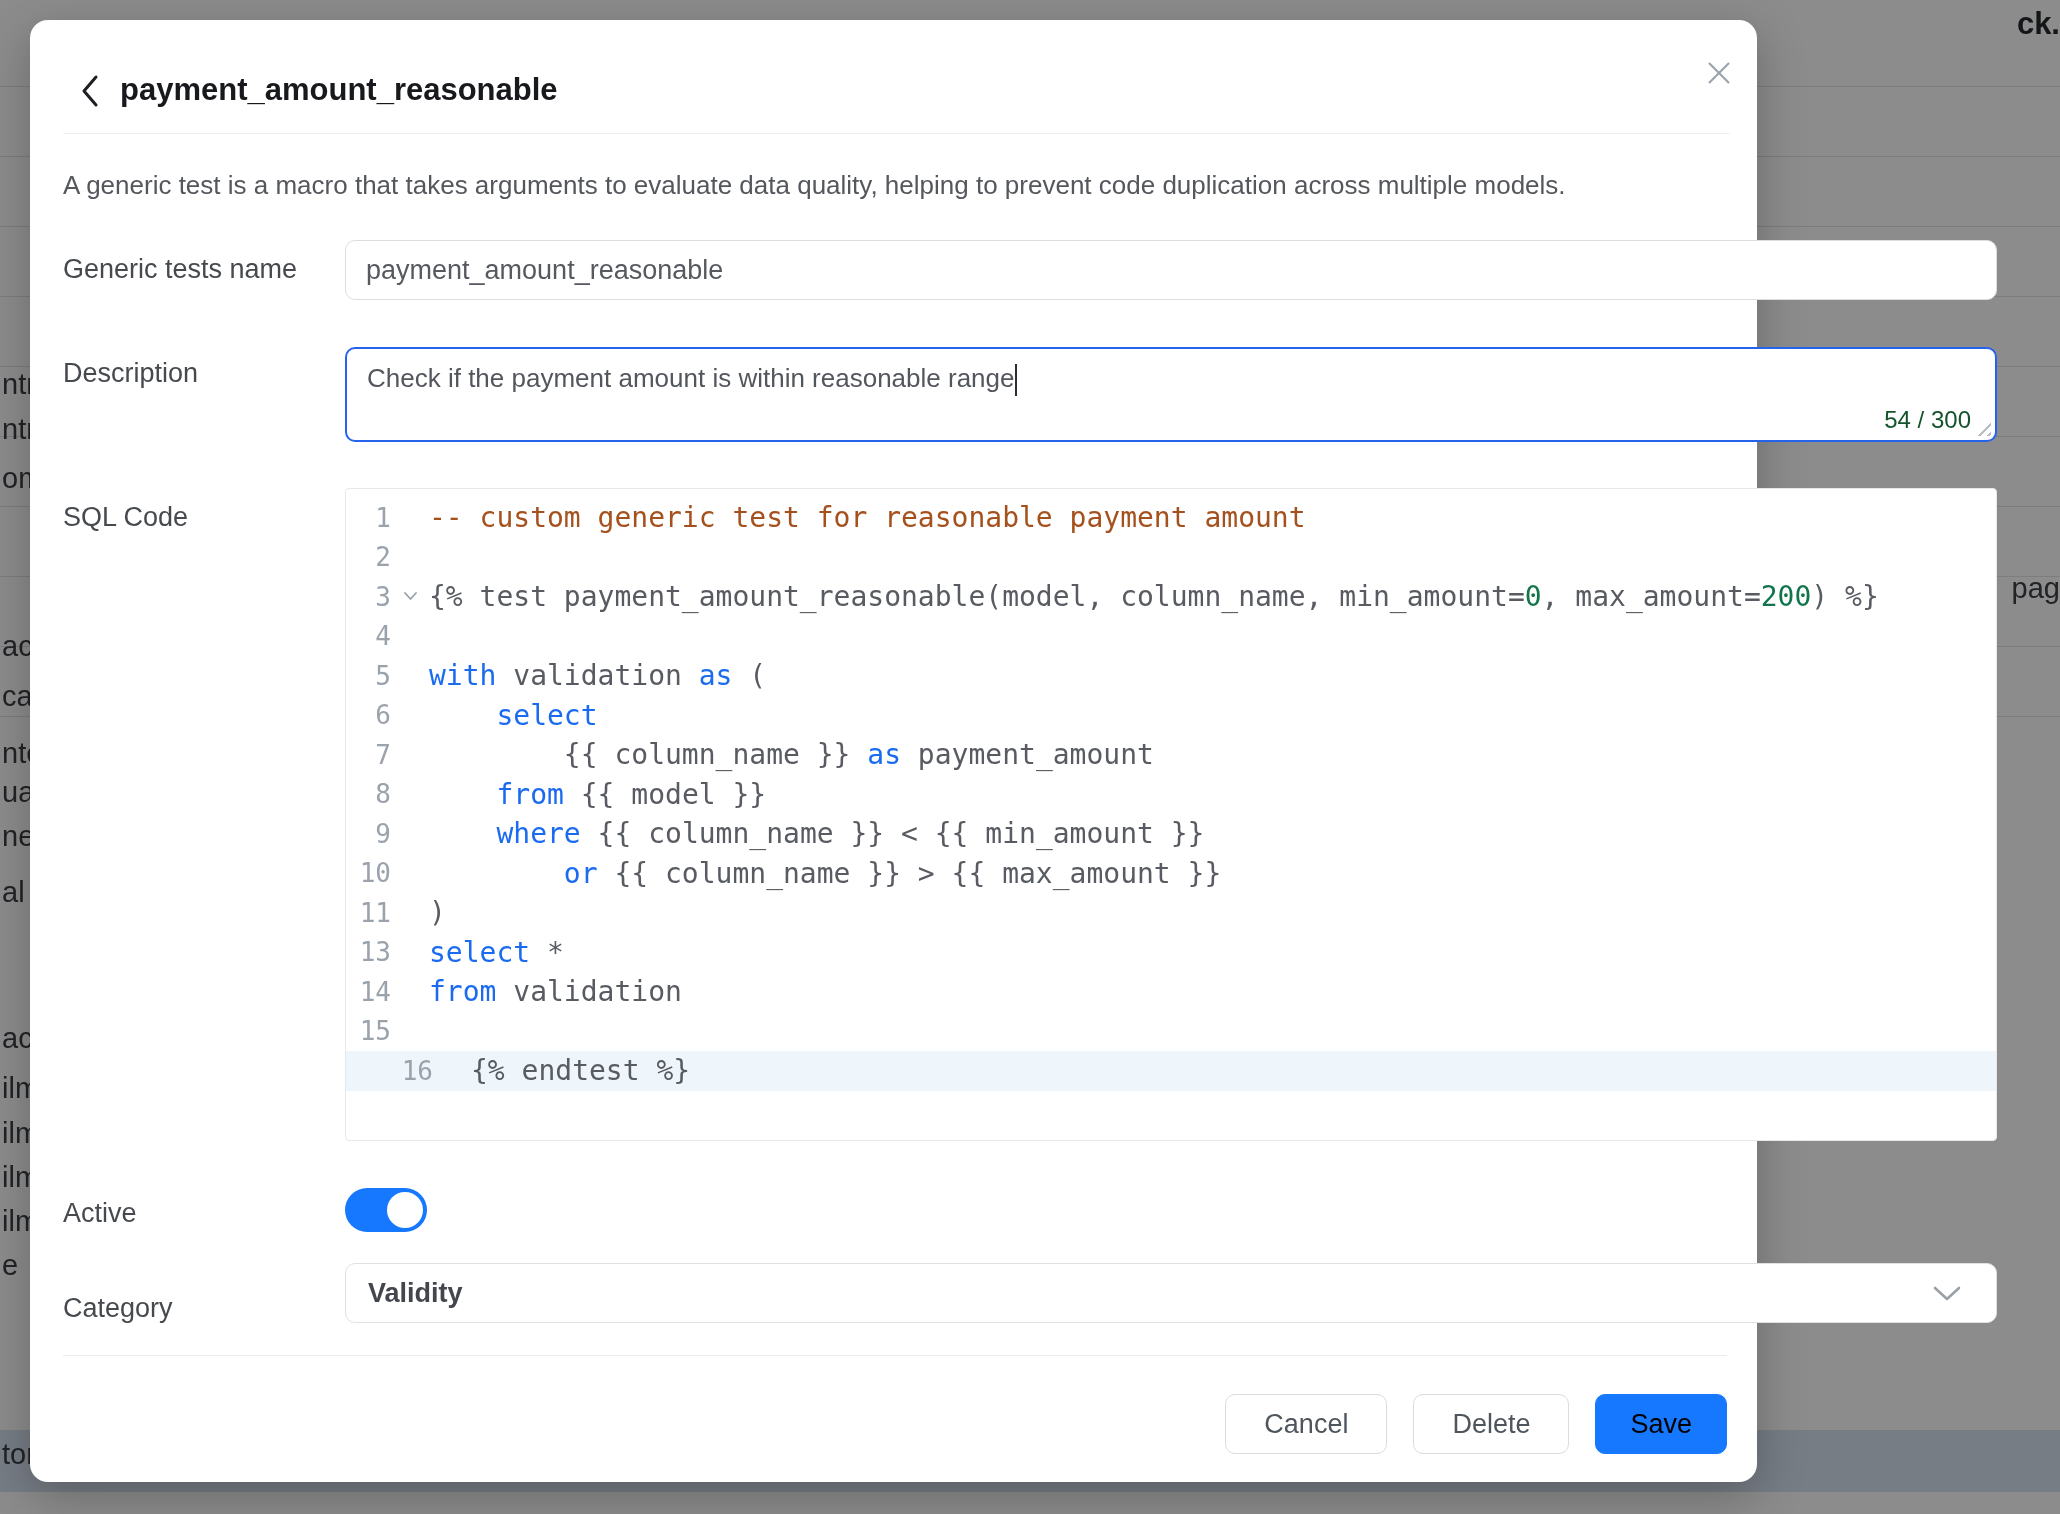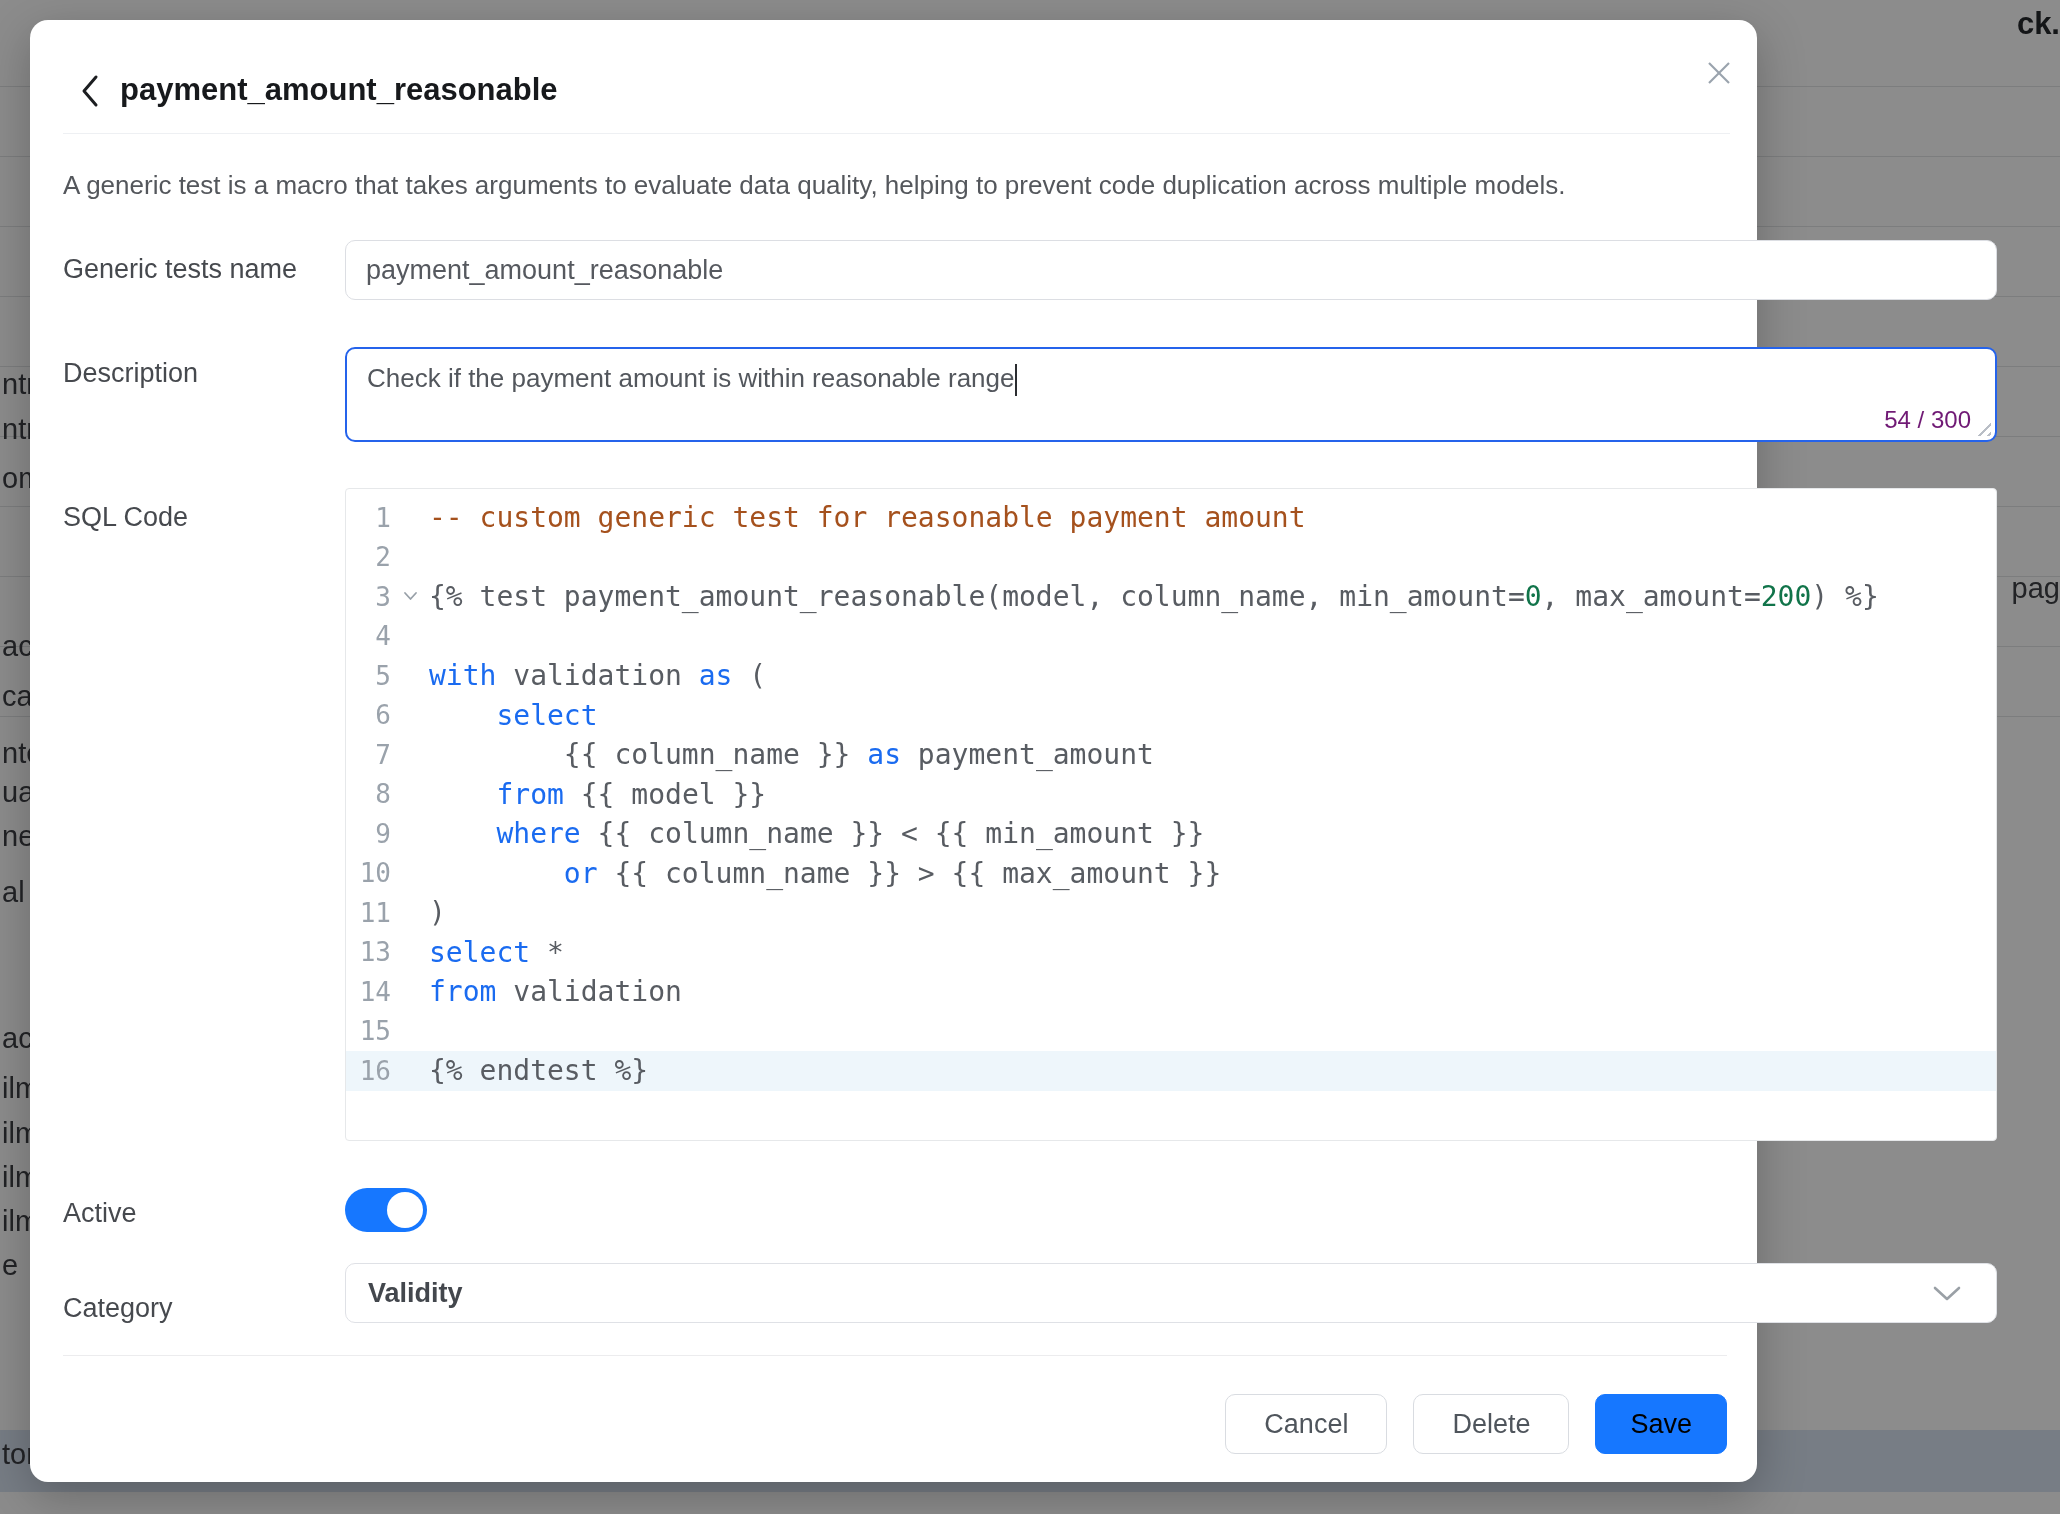--- a/index.html
+++ b/index.html
@@ -36,29 +36,29 @@
   .lbl-category{top:1273px;}
 
   .name-input{position:absolute;left:315px;top:220px;width:1652px;height:60px;box-sizing:border-box;
               border:1px solid #dcdee3;border-radius:10px;padding:0 20px;font-size:27px;color:#56595f;
               font-family:"Liberation Sans",sans-serif;outline:none;background:#fff;}
 
   .desc-box{position:absolute;left:315px;top:327px;width:1652px;height:95px;box-sizing:border-box;
             border:2px solid #2563eb;border-radius:10px;background:#fff;cursor:text;}
   .desc-text{position:absolute;left:20px;top:14px;font-size:26px;color:#53575d;white-space:nowrap;}
   .caret{display:inline-block;width:2px;height:32px;background:#2b2d31;vertical-align:middle;margin-left:1px;}
-  .desc-counter{position:absolute;right:24px;bottom:6px;font-size:24px;color:#701a75;}
+  .desc-counter{position:absolute;right:24px;bottom:6px;font-size:24px;color:#14532d;}
   .resize-grip{position:absolute;right:4px;bottom:4px;width:15px;height:15px;
                background:repeating-linear-gradient(135deg,#b9bec6 0 2px,transparent 2px 6px);
                clip-path:polygon(100% 0,100% 100%,0 100%);cursor:nwse-resize;}
 
   .sql-editor{position:absolute;left:315px;top:468px;width:1652px;height:653px;box-sizing:border-box;
               border:1px solid #e6e8ea;border-radius:4px;background:#fff;overflow:hidden;padding-top:9px;}
   .code-row{display:flex;height:39.5px;align-items:center;}
-  .code-row.active{background:#eef6fb;}
+  .code-row.active{background:#eef6fb;padding-left:42px;}
   .ln{width:45px;text-align:right;font-family:"DejaVu Sans Mono",monospace;
       font-size:26px;color:#9aa2ab;flex:none;}
   .fold-col{width:38px;flex:none;display:flex;align-items:center;justify-content:center;}
   .code-text{font-family:"DejaVu Sans Mono",monospace;font-size:28px;white-space:pre;color:#585c62;}
   .tk-kw{color:#1a6bf0;}
   .tk-com{color:#a5511d;}
   .tk-num{color:#11744a;}
 
   .switch{position:absolute;left:315px;top:1168px;width:82px;height:44px;border-radius:22px;
           background:#1677ff;cursor:pointer;}

